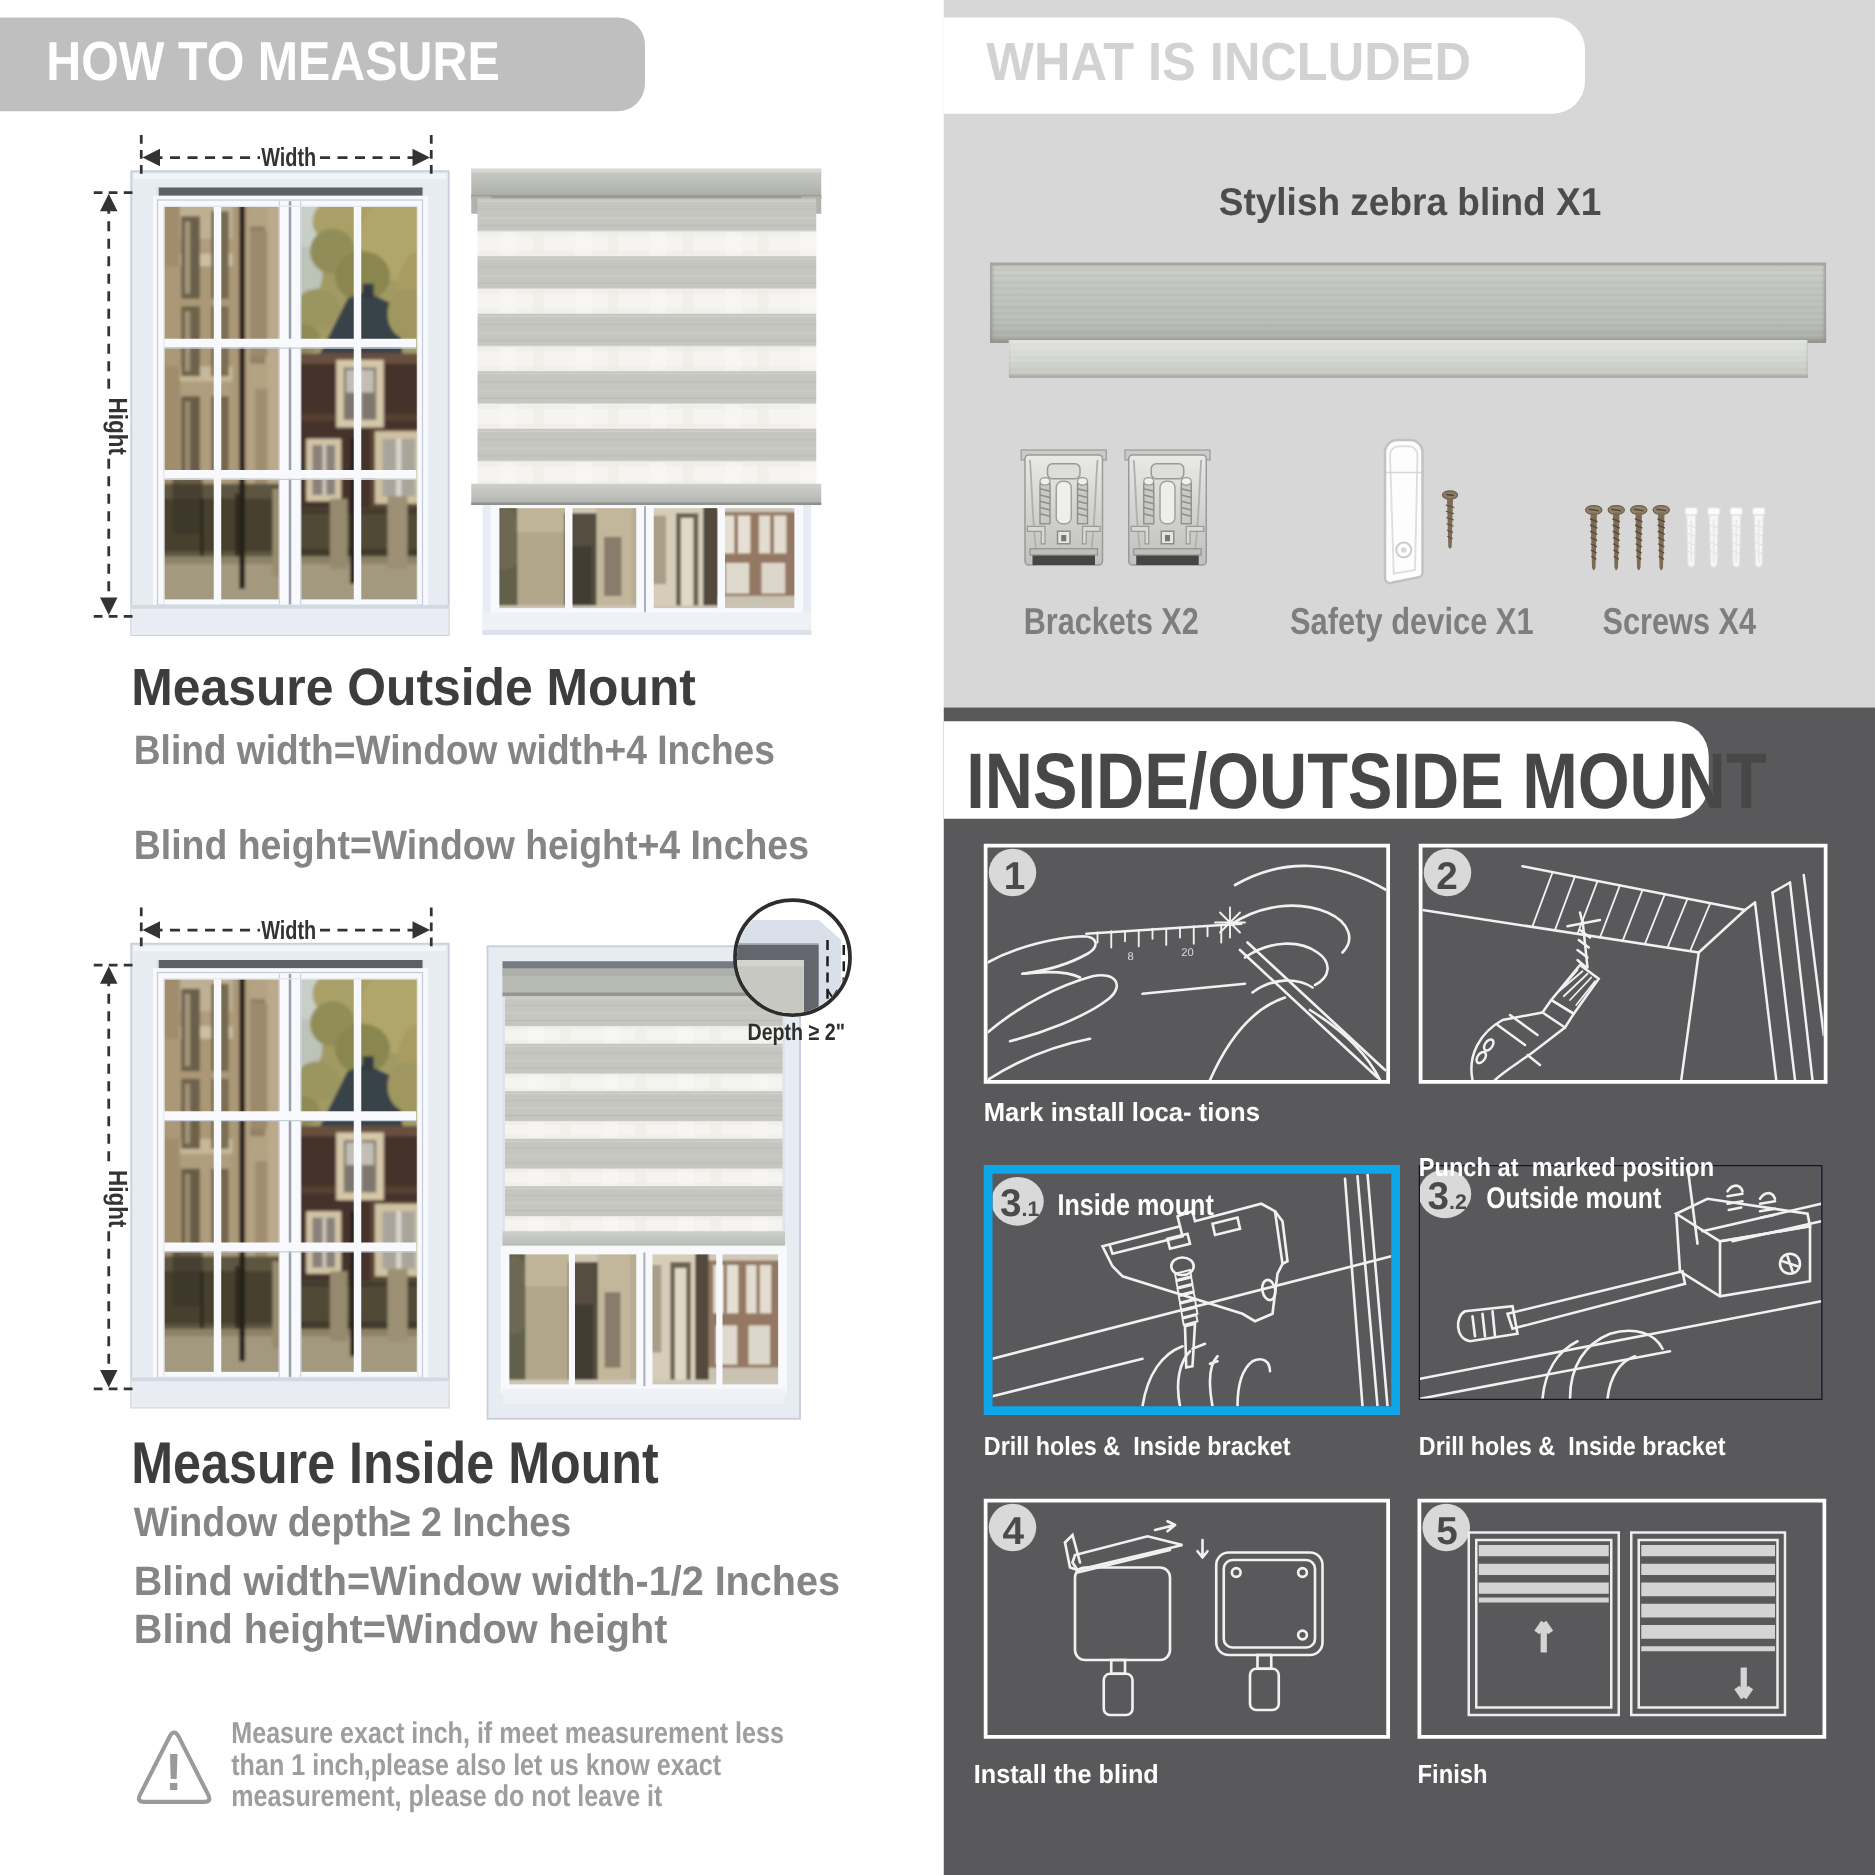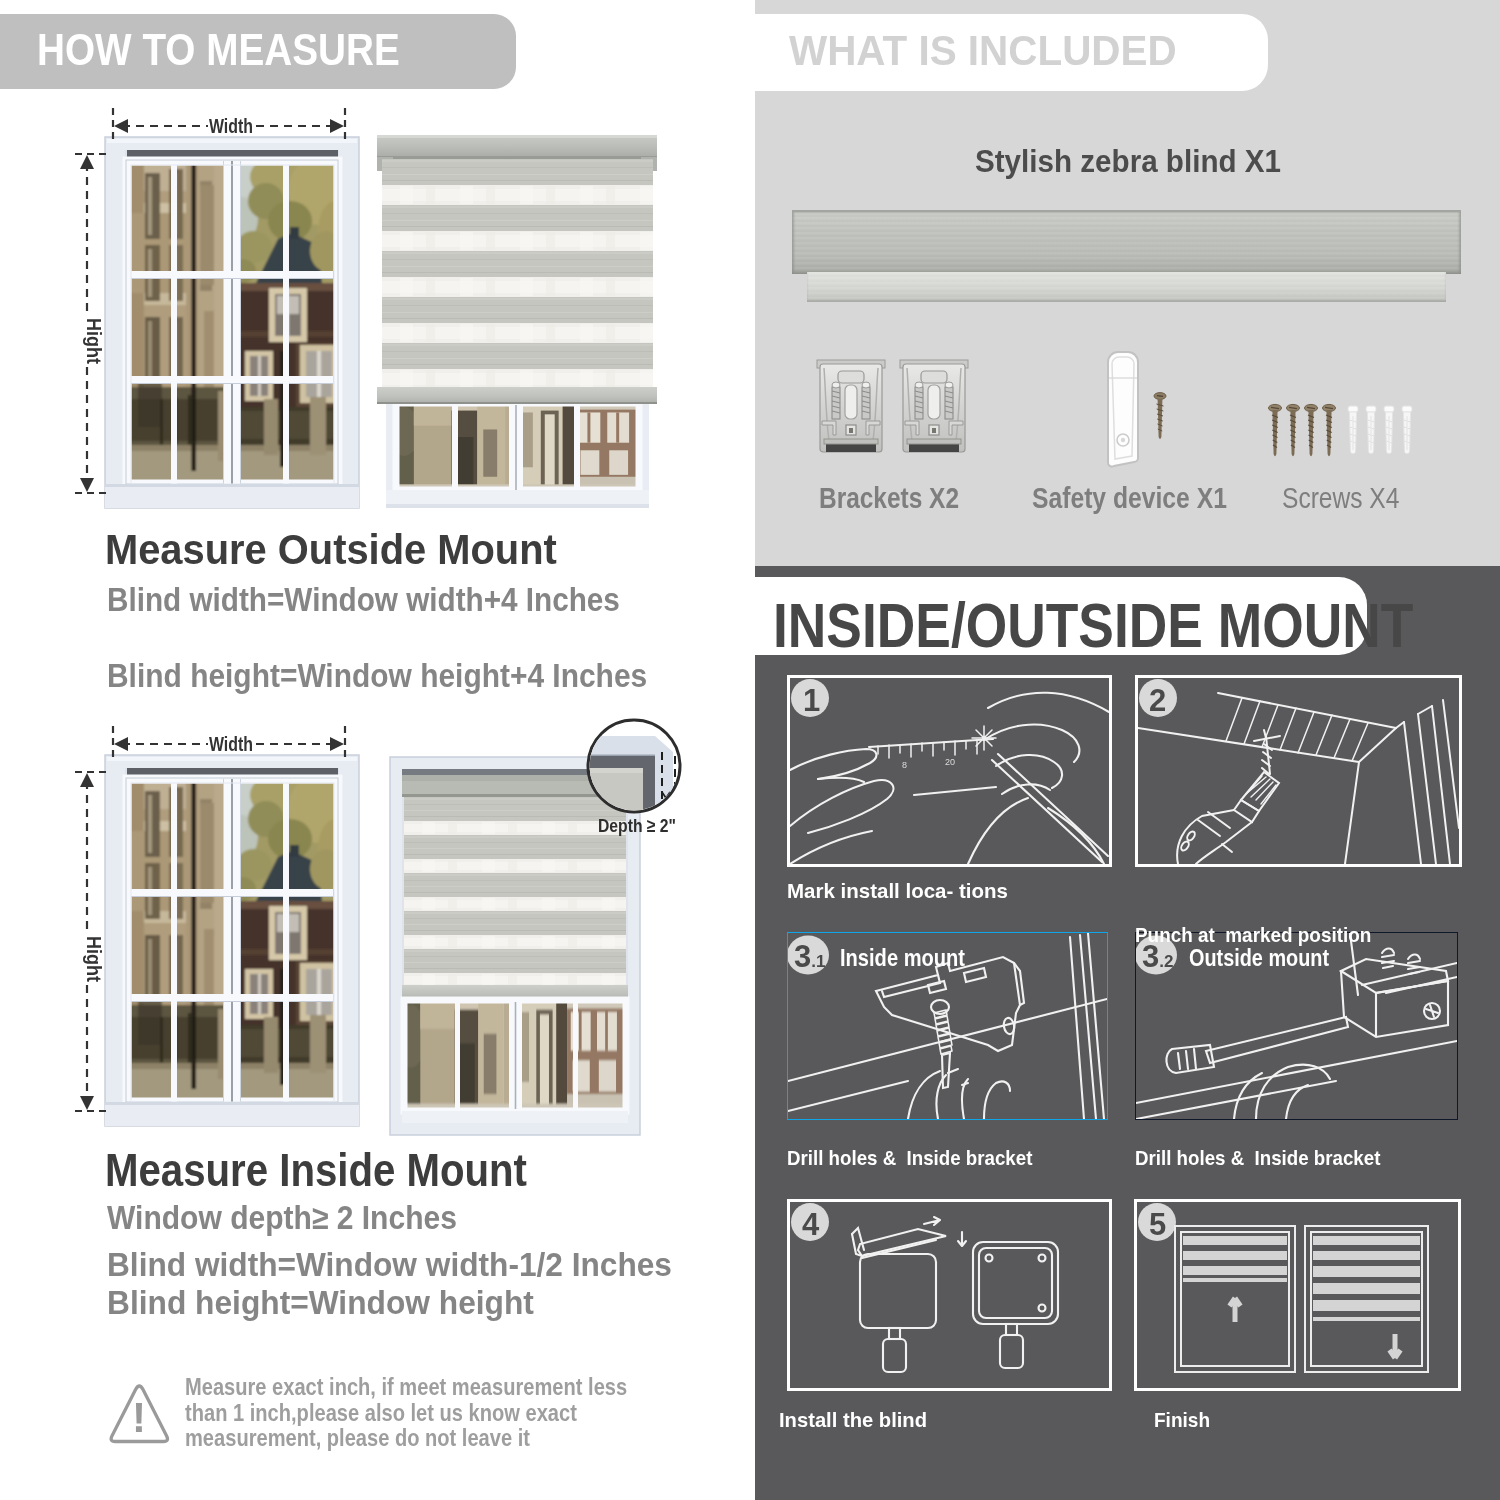--- a/index.html
+++ b/index.html
@@ -443,21 +443,21 @@
     <use href="#scr" x="46" y="6"></use>
     <use href="#scr" x="64" y="6"></use>
     <use href="#anch" x="88" y="8"></use>
     <use href="#anch" x="106" y="8"></use>
     <use href="#anch" x="124" y="8"></use>
     <use href="#anch" x="142" y="8"></use>
   </svg>
 
   <div class="abs" style="left:64px;top:481px;font-size:30px;font-weight:bold;color:#7e7e7e;"><span class="cx" style="transform:scaleX(0.815)">Brackets X2</span></div>
   <div class="abs" style="left:277px;top:481px;font-size:30px;font-weight:bold;color:#7e7e7e;"><span class="cx" style="transform:scaleX(0.823)">Safety device X1</span></div>
-  <div class="abs" style="left:527px;top:481px;font-size:30px;font-weight:normal;color:#7e7e7e;"><span class="cx" style="transform:scaleX(0.819)">Screws X4</span></div>
+  <div class="abs" style="left:527px;top:481px;font-size:30px;font-weight:bold;color:#7e7e7e;"><span class="cx" style="transform:scaleX(0.819)">Screws X4</span></div>
 </div>
 
 <div class="abs" id="rightbot" style="left:755px;top:566px;width:745px;height:934px;background:#59595b;">
   <div class="abs" style="left:0;top:11px;width:612px;height:78px;background:#ffffff;border-radius:0 28px 28px 0;"></div>
   <div class="abs" style="left:18px;top:23px;font-size:63px;font-weight:bold;color:#474747;"><span class="cx" style="transform:scaleX(0.847)">INSIDE/OUTSIDE MOUNT</span></div>
 
   <div class="abs" style="left:32px;top:109px;width:319px;height:186px;border:3px solid #fff;overflow:hidden;">
     <svg width="319" height="186" viewBox="0 0 319 186">
       <circle cx="20" cy="20" r="19" fill="#d9d9d9"></circle>
       <text x="13" y="33" font-size="31" font-weight="bold" fill="#4a4a4a">1</text>
@@ -535,21 +535,21 @@
         <path d="M114 144 L 88 164 C 74 174 64 180 58 186"></path>
         <path d="M70 134 L92 150"></path>
         <path d="M60 142 L82 158"></path>
         <ellipse cx="47" cy="168" rx="3" ry="5" transform="rotate(35 47 168)"></ellipse>
         <ellipse cx="53" cy="158" rx="3" ry="5" transform="rotate(35 53 158)"></ellipse>
         <path d="M84 166 l10 8"></path>
       </g>
     </svg>
   </div>
 
-  <div class="abs" style="left:32px;top:366px;width:319px;height:186px;border:1px solid #0ea5e9;overflow:hidden;">
+  <div class="abs" style="left:32px;top:366px;width:319px;height:186px;border:7px solid #0ea5e9;overflow:hidden;">
     <svg width="319" height="186" viewBox="0 0 319 186">
       <g stroke="#f1f1f1" stroke-width="2.1" fill="none" stroke-linecap="round">
         <path d="M0 148 L319 66"></path>
         <path d="M0 178 L120 148"></path>
         <path d="M282 4 L296 186"></path>
         <path d="M292 2 L308 186"></path>
         <path d="M300 0 L316 186"></path>
         <path d="M88 58 L150 42 L148 34 L160 30 L162 38 L215 24 L226 30 L232 72 L228 80 L224 112 L210 118 L200 112 L104 82 L96 74 Z"></path>
         <path d="M226 30 L232 38 L236 70 L232 72"></path>
         <path d="M150 42 L152 50 L96 64 L94 58"></path>
@@ -650,14 +650,14 @@
         <path d="M258 132 l0 24 m0 0 l-5.5 -8 m5.5 8 l5.5 -8" stroke="#d4d4d4" stroke-width="5" fill="none"></path>
       </g>
     </svg>
   </div>
 
   <div class="abs" style="left:32px;top:313px;font-size:21px;font-weight:bold;color:#fff;"><span class="cx" style="transform:scaleX(0.976)">Mark install loca- tions</span></div>
   <div class="abs" style="left:380px;top:313px;font-size:21px;font-weight:bold;color:#fff;margin-top:44px;"><span class="cx" style="transform:scaleX(0.9)">Punch at&nbsp; marked position</span></div>
   <div class="abs" style="left:32px;top:580px;font-size:21px;font-weight:bold;color:#fff;"><span class="cx" style="transform:scaleX(0.891)">Drill holes &amp;&nbsp; Inside bracket</span></div>
   <div class="abs" style="left:380px;top:580px;font-size:21px;font-weight:bold;color:#fff;"><span class="cx" style="transform:scaleX(0.891)">Drill holes &amp;&nbsp; Inside bracket</span></div>
   <div class="abs" style="left:24px;top:842px;font-size:21px;font-weight:bold;color:#fff;"><span class="cx" style="transform:scaleX(0.961)">Install the blind</span></div>
-  <div class="abs" style="left:379px;top:842px;font-size:21px;font-weight:bold;color:#fff;margin-left:20px;"><span class="cx" style="transform:scaleX(0.906)">Finish</span></div>
+  <div class="abs" style="left:379px;top:842px;font-size:21px;font-weight:bold;color:#fff;"><span class="cx" style="transform:scaleX(0.906)">Finish</span></div>
 </div>
 
 </body></html>

